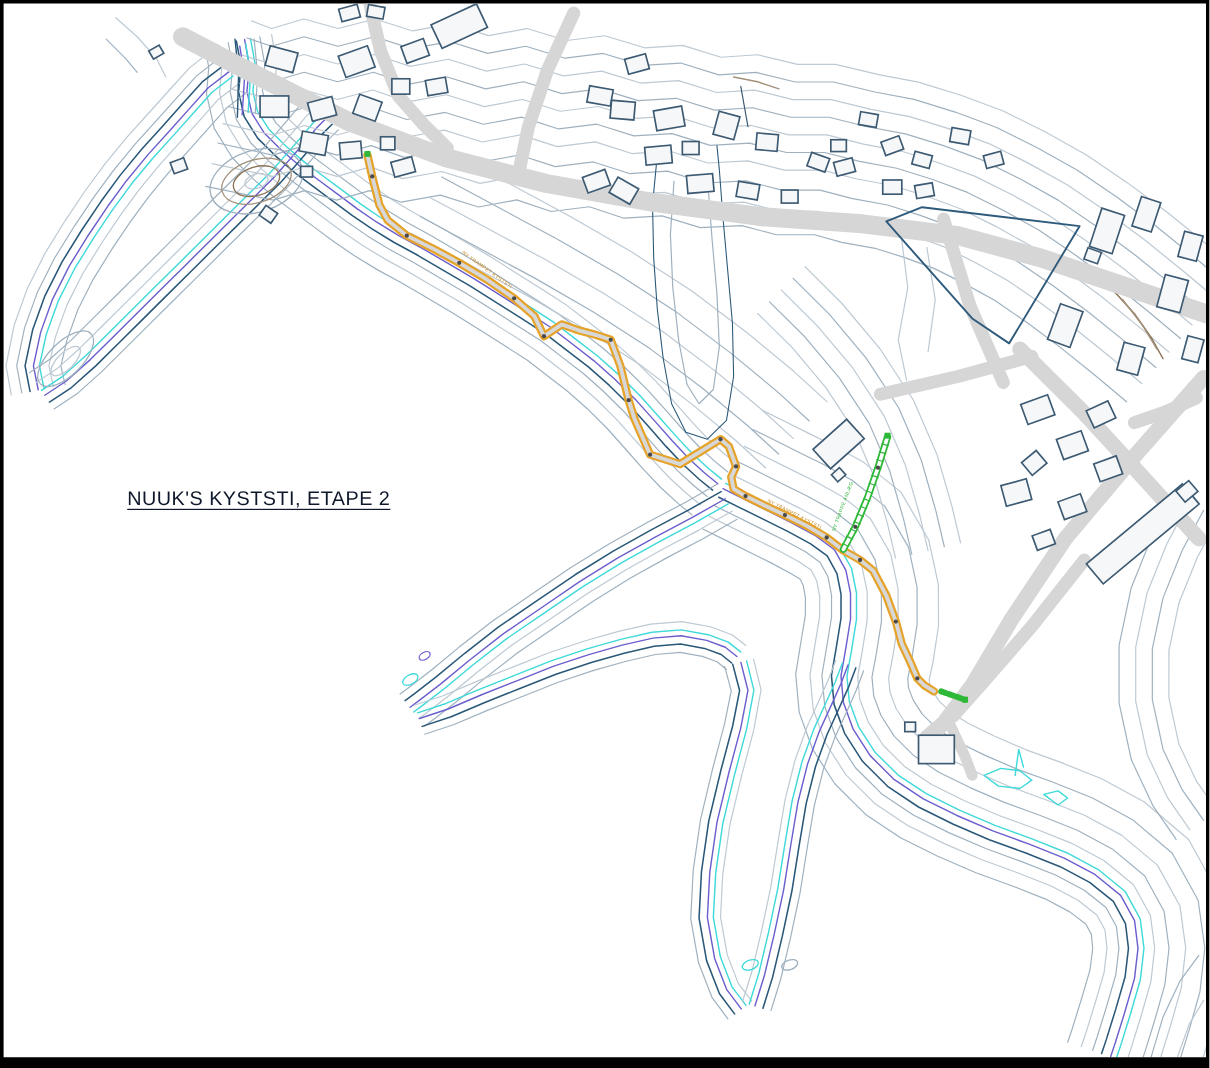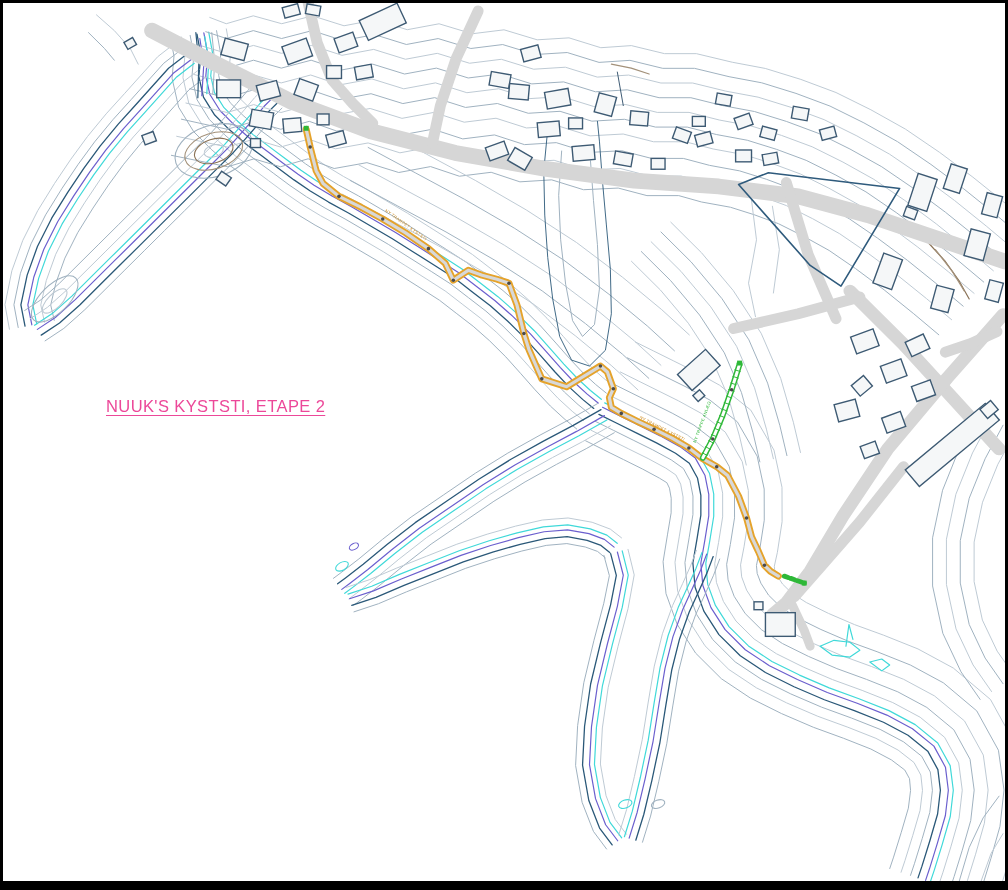--- a/index.html
+++ b/index.html
@@ -9,25 +9,25 @@
     box-sizing:border-box;
     border:3px solid #000;
     border-bottom-width:9px;
     background:#fff;
     overflow:hidden;
     font-family:"Liberation Sans", sans-serif;
   }
   #mapsvg{position:absolute;left:0;top:0;width:100%;height:100%;}
   #plan-title{
     position:absolute;
-    left:103px;top:394px;
+    left:103px;top:404px;
     font-size:16.5px;
     font-weight:400;
     letter-spacing:0.4px;
-    color:#ec4899;
+    color:#0f172a;
     text-decoration:underline;
     text-underline-offset:3px;
     white-space:nowrap;
   }
 </style>
 </head>
 <body>
 
 <div id="sheet">
   <svg id="mapsvg" viewBox="0 0 1008 890" preserveAspectRatio="none">

